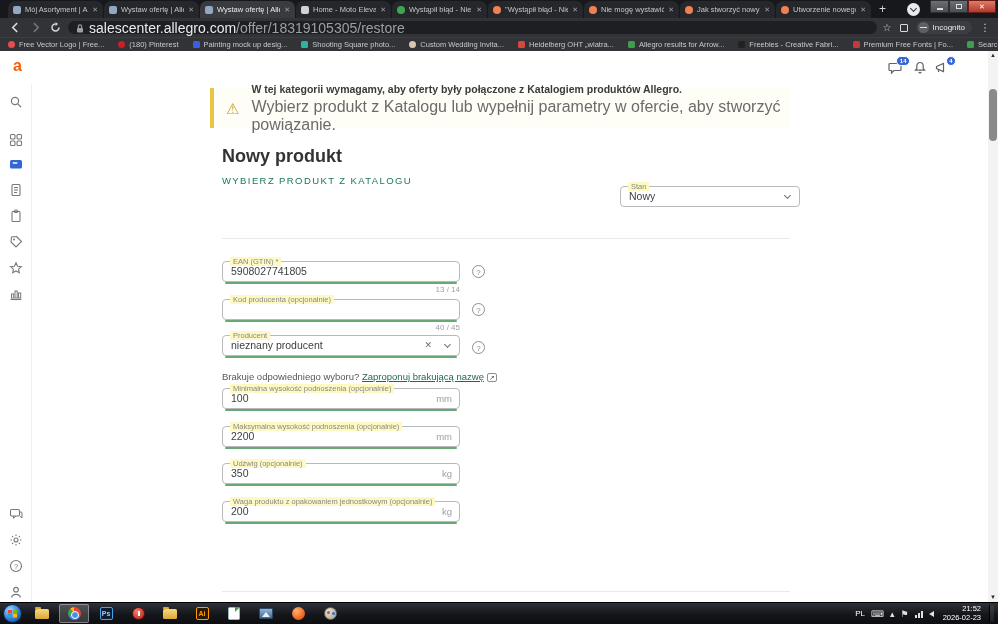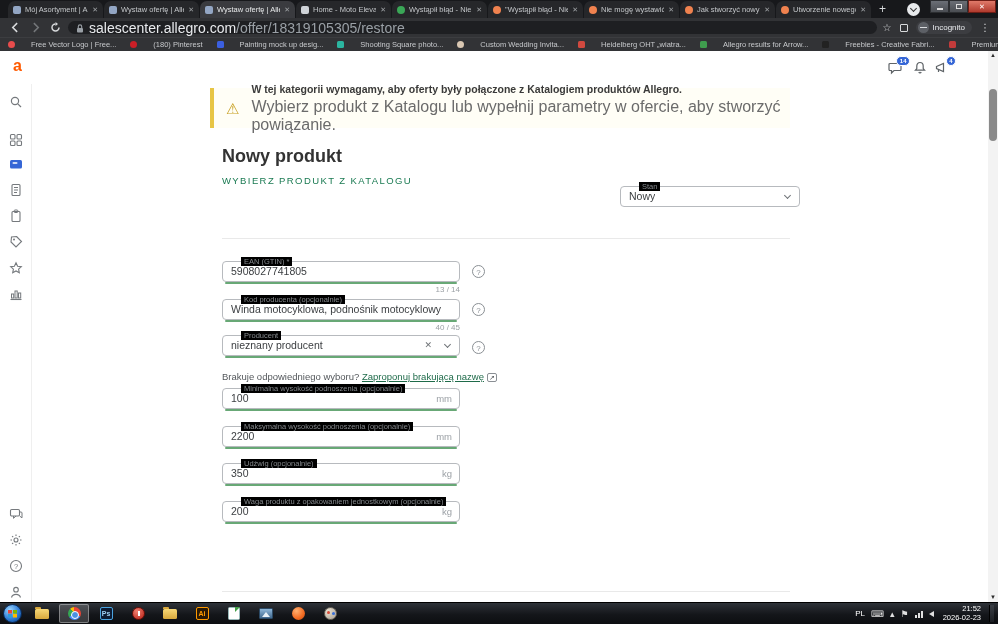--- a/index.html
+++ b/index.html
@@ -34,21 +34,21 @@
   .star { color:#d8dadc; font-size:10px; }
   .sqicon { width:8px; height:8px; border:1.3px solid #d8dadc; border-radius:1px; }
   .incog { display:flex; align-items:center; gap:4px; background:#3c3d41; border-radius:8px; padding:1px 7px 1px 2px; }
   .incog-ball { width:11px; height:11px; border-radius:50%; background:#5d6066; position:relative; }
   .incog-ball i { position:absolute; left:2px; top:5px; width:7px; height:3px; border-top:1.5px solid #d9dbde; }
   .incog-label { font-size:8px; color:#e8eaed; }
   .dots { color:#d8dadc; font-size:10px; letter-spacing:0; }
 
   
   .bmbar { position:absolute; top:37px; left:0; right:0; height:14px; background:#323336; border-top:1px solid #3c3d40; display:flex; align-items:center; padding:0 8px; overflow:hidden; }
-  .bm { display:flex; align-items:center; gap:16px; margin-right:14px; flex:none; }
+  .bm { display:flex; align-items:center; gap:4px; margin-right:14px; flex:none; }
   .bmfav { width:7px; height:7px; border-radius:1.5px; flex:none; }
   .bm-label { font-size:7.5px; color:#c7c9cc; white-space:nowrap; max-width:92px; overflow:hidden; }
 
   
   .page { position:absolute; top:51px; left:0; right:0; bottom:22px; background:#fff; }
   .pagehead { position:absolute; top:0; left:0; right:10px; height:33px; background:#fff; }
   .logo { position:absolute; left:13px; top:6px; font-size:16px; font-weight:bold; color:#ff5a00; }
   .hicon { position:absolute; top:9px; width:16px; height:16px; }
   .badge { position:absolute; top:-4px; right:-6px; background:#3566d6; color:#fff; font-size:6px; line-height:8px; padding:0 2.5px; border-radius:5px; border:1px solid #fff; font-weight:bold; }
 
@@ -65,21 +65,21 @@
   .content { position:absolute; top:33px; left:32px; right:10px; bottom:0; overflow:hidden; }
   .banner { position:absolute; left:178px; top:4px; width:580px; height:40px; background:#fffef6; border-left:4px solid #e7c545; display:flex; align-items:center; gap:12px; padding-left:12px; }
   .warn-tri { color:#c9a227; font-size:15px; line-height:1; }
   .banner-title { font-size:10.5px; font-weight:bold; color:#3a3a3a; margin-bottom:3px; }
   .banner-sub { font-size:16px; color:#6b6b6b; }
   .h1 { position:absolute; left:190px; top:62px; font-size:18px; font-weight:bold; color:#333; }
   .h2 { position:absolute; left:190px; top:91px; font-size:9.5px; font-weight:normal; letter-spacing:1.4px; color:#1a7a52; }
   .divider { position:absolute; left:190px; width:568px; height:1px; background:#e9e9e9; }
 
   .f { position:absolute; left:190px; width:238px; height:21px; border:1px solid #b7babe; border-radius:4px; background:#fff; }
-  .f .lab { position:absolute; top:-5px; left:18px; background:#000000; padding:0 3px; font-size:7.5px; color:#85898d; white-space:nowrap; line-height:9px; }
+  .f .lab { position:absolute; top:-5px; left:7px; background:#fef9c3; padding:0 3px; font-size:7.5px; color:#85898d; white-space:nowrap; line-height:9px; }
   .f .val { position:absolute; left:8px; top:0; line-height:19px; font-size:10.5px; color:#3b3e41; white-space:nowrap; max-width:180px; overflow:hidden; }
   .f .suffix { position:absolute; right:7px; top:0; line-height:19px; font-size:9.5px; color:#9ca1a6; }
   .f .uline { position:absolute; left:2px; right:2px; bottom:-3px; height:2px; background:#68a876; border-radius:1px; }
   .f .clear { position:absolute; right:27px; top:0; line-height:19px; font-size:9px; color:#6f7377; }
   .f .chev { position:absolute; right:9px; top:6px; width:5px; height:5px; border-right:1.4px solid #6f7377; border-bottom:1.4px solid #6f7377; transform:rotate(45deg); }
   .help { position:absolute; left:440px; width:13px; height:13px; border:1px solid #8a8f94; border-radius:50%; color:#8a8f94; font-size:8px; text-align:center; line-height:13px; }
   .cnt { position:absolute; left:190px; width:238px; text-align:right; font-size:8px; color:#9ca1a6; }
   .qrow { position:absolute; left:190px; top:287px; font-size:9.5px; color:#54585c; }
   .qlink { color:#1f6b4a; text-decoration:underline; }
   .ext { font-size:7px; color:#54585c; border:1px solid #8a8f94; border-radius:2px; padding:0 1px; margin-left:3px; }
@@ -369,21 +369,20 @@
       <div class="f" style="top:177px">
         <span class="lab">EAN (GTIN) *</span>
         <span class="val">5908027741805</span>
         <span class="uline"></span>
       </div>
       <div class="help" style="top:181px">?</div>
       <div class="cnt" style="top:201px">13 / 14</div>
 
       <div class="f" style="top:215px">
         <span class="lab">Kod producenta (opcjonalnie)</span>
-        <span class="val" style="max-width:220px">Winda motocyklowa, podnośnik motocyklowy</span>
         <span class="uline"></span>
       </div>
       <div class="help" style="top:219px">?</div>
       <div class="cnt" style="top:239px">40 / 45</div>
 
       <div class="f" style="top:251px">
         <span class="lab">Producent</span>
         <span class="val">nieznany producent</span>
         <span class="clear">✕</span>
         <span class="chev"></span>

